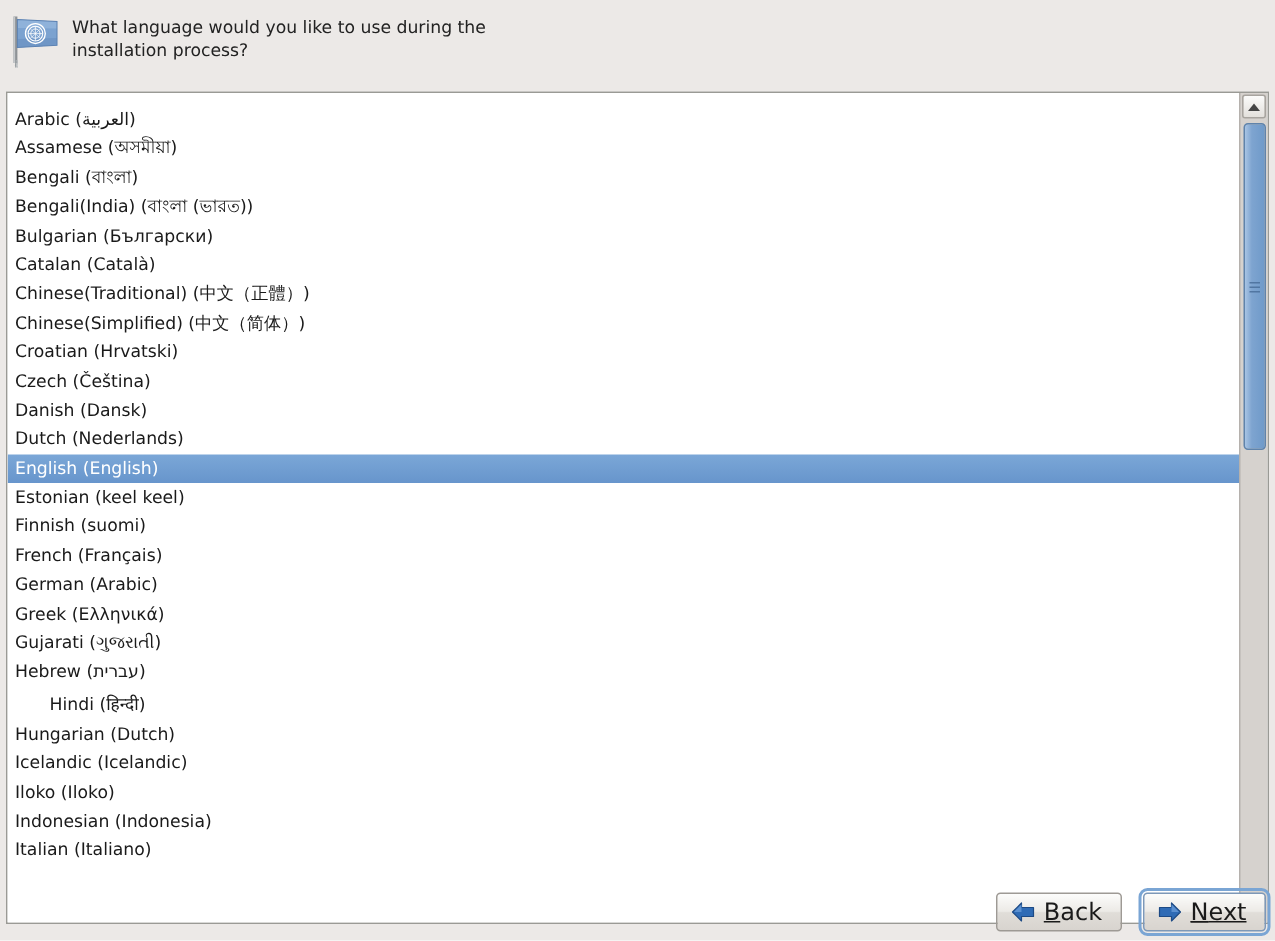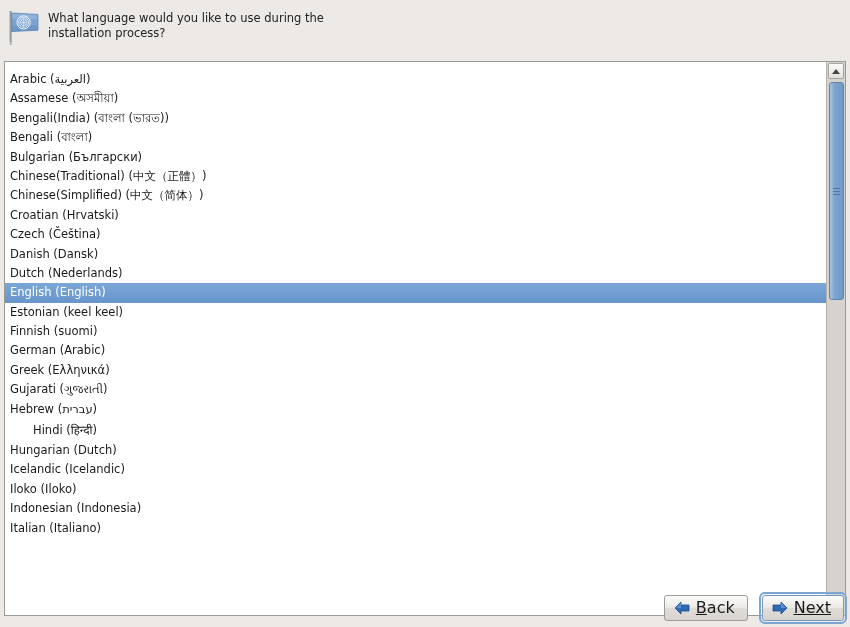--- a/index.html
+++ b/index.html
@@ -222,32 +222,34 @@
   </svg>
   <div id="header-text">What language would you like to use during the
 installation process?</div>
 </div>
 
 <div id="listbox">
   <div id="list-viewport">
     <div id="list-inner">
         <div class="row">Arabic (العربية)</div>
         <div class="row">Assamese (অসমীয়া)</div>
+        <div class="row">Bengali (বাংলা)</div>
         <div class="row">Bengali(India) (বাংলা (ভারত))</div>
-        <div class="row">Bengali (বাংলা)</div>
         <div class="row">Bulgarian (Български)</div>
+        <div class="row">Catalan (Català)</div>
         <div class="row">Chinese(Traditional) (中文（正體）)</div>
         <div class="row">Chinese(Simplified) (中文（简体）)</div>
         <div class="row">Croatian (Hrvatski)</div>
         <div class="row">Czech (Čeština)</div>
         <div class="row">Danish (Dansk)</div>
         <div class="row">Dutch (Nederlands)</div>
         <div class="row selected">English (English)</div>
         <div class="row">Estonian (keel keel)</div>
         <div class="row">Finnish (suomi)</div>
+        <div class="row">French (Français)</div>
         <div class="row">German (Arabic)</div>
         <div class="row">Greek (Ελληνικά)</div>
         <div class="row">Gujarati (ગુજરાતી)</div>
         <div class="row">Hebrew (עברית)</div>
         <div class="row tall">Hindi (हिन्दी)</div>
         <div class="row">Hungarian (Dutch)</div>
         <div class="row">Icelandic (Icelandic)</div>
         <div class="row">Iloko (Iloko)</div>
         <div class="row">Indonesian (Indonesia)</div>
         <div class="row">Italian (Italiano)</div>

